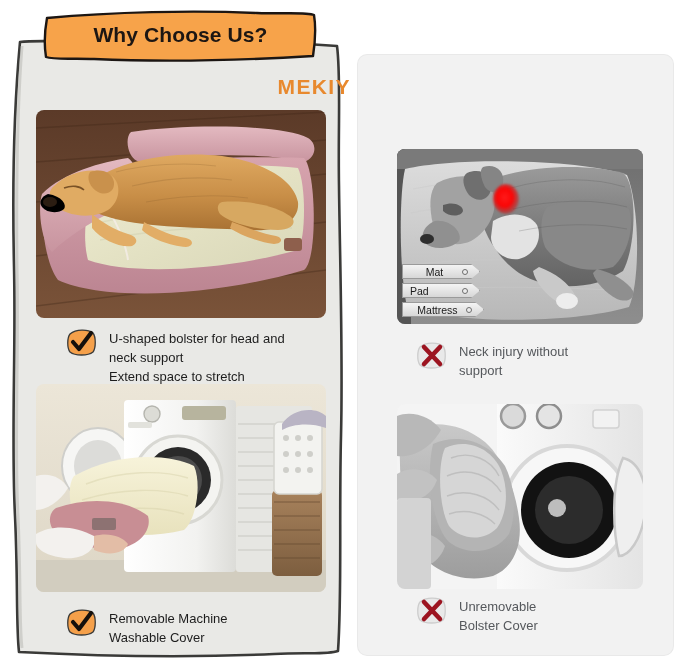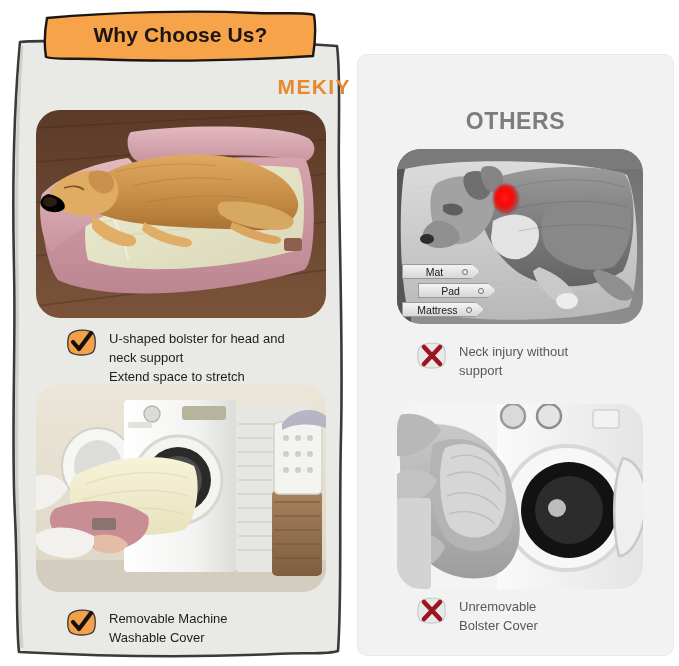--- a/index.html
+++ b/index.html
@@ -66,21 +66,21 @@
     width: 345px;
     text-align: right;
     font-size: 21px;
     font-weight: bold;
     color: #e8892e;
     letter-spacing: 1.4px;
   }
 
   .photo {
     position: absolute;
-    border-radius: 24px;
+    border-radius: 8px;
     overflow: hidden;
   }
   #left-photo-1 {
     left: 30px;
     top: 74px;
     width: 290px;
     height: 208px;
   }
   #left-photo-2 {
     left: 30px;
@@ -185,21 +185,21 @@
     position: absolute;
     right: 11px;
     top: 50%;
     transform: translateY(-50%);
     width: 4px; height: 4px;
     border-radius: 50%;
     border: 1px solid #6e6e6e;
     background: #ececec;
   }
   .layer-label.w1 { width: 78px; justify-content: center; padding-right: 20px; }
-  .layer-label.w2 { width: 78px; justify-content: center; padding-right: 20px; margin-left: 16px; }
+  .layer-label.w2 { width: 78px; justify-content: flex-start; padding-right: 20px; }
   .layer-label.w3 { width: 82px; justify-content: center; padding-right: 18px; }
 
   .injury-dot {
     position: absolute;
     left: 96px;
     top: 35px;
     width: 26px;
     height: 30px;
     border-radius: 50%;
     background: radial-gradient(ellipse at 45% 45%, #ff1a1a 0%, #fb0505 38%, rgba(215,10,10,0.55) 62%, rgba(160,20,20,0.12) 85%, rgba(140,30,30,0) 100%);
@@ -418,21 +418,20 @@
       </span>
       <span class="caption-text">Removable Machine
 Washable Cover</span>
     </div>
 
   </div>
 </div>
 
 <div id="right-panel">
 
-  <div class="others-title">OTHERS</div>
 
   <div class="photo" id="right-photo-1">
     <svg class="art" viewBox="0 0 246 175" preserveAspectRatio="none">
       <defs>
         <linearGradient id="gfloor" x1="0" y1="0" x2="0" y2="1">
           <stop offset="0" stop-color="#6e6e6e"></stop>
             <stop offset="1" stop-color="#8e8e8e"></stop>
         </linearGradient>
         <linearGradient id="shag" x1="0" y1="0" x2="0" y2="1">
           <stop offset="0" stop-color="#dcdcdc"></stop>

